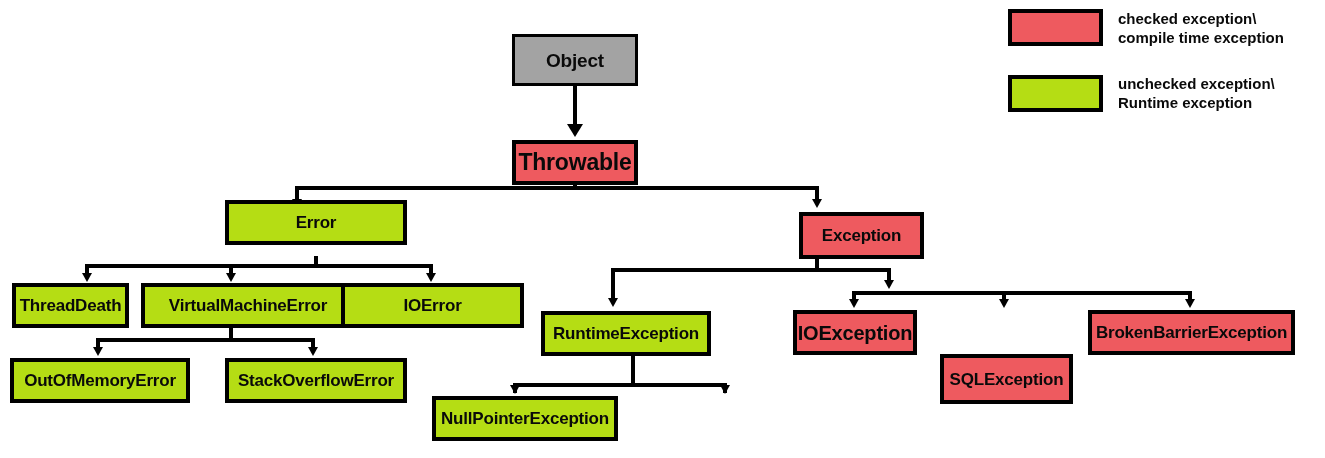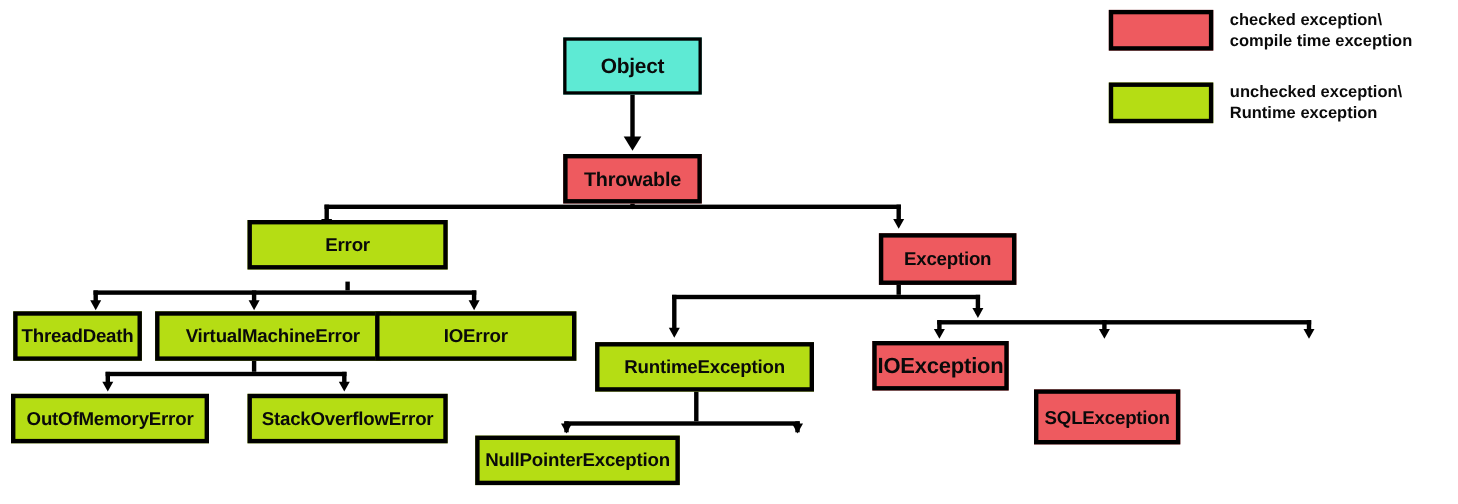--- a/index.html
+++ b/index.html
@@ -26,21 +26,21 @@
     justify-content: center;
     border: 4px solid #000000;
     font-weight: bold;
     color: #0a0a0a;
     white-space: nowrap;
     letter-spacing: -0.2px;
     line-height: 1;
   }
   .node.root {
     border-width: 3px;
-    background: #5eead4;
+    background: #a3a3a3;
   }
   .node.checked {
     background: #ee5a5f;
   }
   .node.unchecked {
     background: #b5dd14;
   }
   .edge {
     position: absolute;
     background: #000000;
@@ -121,42 +121,43 @@
 
   <div class="edge v" style="left:631px; top:356px; height:27px;"></div>
   <div class="edge h" style="left:513px; top:383px; width:214px;"></div>
   <div class="edge v" style="left:513px; top:383px; height:10px;"></div>
   <div class="arrow" style="left:510px; top:385px;"></div>
   <div class="edge v" style="left:723px; top:383px; height:10px;"></div>
   <div class="arrow" style="left:720px; top:385px;"></div>
 
   <div class="node root" style="left:512px; top:34px; width:126px; height:52px; font-size:19px;">Object</div>
 
-  <div class="node checked" style="left:512px; top:140px; width:126px; height:45px; font-size:18px;">Throwable</div>
+  <div class="node checked" style="left:512px; top:140px; width:126px; height:45px; font-size:23px;">Throwable</div>
 
   <div class="node unchecked" style="left:225px; top:200px; width:182px; height:45px; font-size:17px;">Error</div>
 
   <div class="node checked" style="left:755px; top:212px; width:125px; height:47px; font-size:17px;margin-left:44px;">Exception</div>
 
   <div class="node unchecked" style="left:12px; top:283px; width:117px; height:45px; font-size:17px;">ThreadDeath</div>
 
   <div class="node unchecked" style="left:141px; top:283px; width:214px; height:45px; font-size:17px;">VirtualMachineError</div>
 
   <div class="node unchecked" style="left:341px; top:283px; width:183px; height:45px; font-size:17px;">IOError</div>
 
   <div class="node unchecked" style="left:10px; top:358px; width:180px; height:45px; font-size:17px;">OutOfMemoryError</div>
 
   <div class="node unchecked" style="left:225px; top:358px; width:182px; height:45px; font-size:17px;">StackOverflowError</div>
 
-  <div class="node unchecked" style="left:541px; top:311px; width:199px; height:45px; font-size:17px;">RuntimeException</div>
+  <div class="node unchecked" style="left:541px; top:311px; width:170px; height:45px; font-size:17px;">RuntimeException</div>
 
   <div class="node checked" style="left:793px; top:310px; width:124px; height:45px; font-size:20px;">IOException</div>
 
   <div class="node checked" style="left:940px; top:310px; width:133px; height:50px; font-size:17px;margin-top:44px;">SQLException</div>
 
+  <div class="node checked" style="left:1088px; top:310px; width:207px; height:45px; font-size:17px;">BrokenBarrierException</div>
 
   <div class="node unchecked" style="left:432px; top:396px; width:186px; height:45px; font-size:17px;">NullPointerException</div>
 
 
   <div class="legend-swatch" style="left:1008px; top:9px; width:95px; height:37px; background:#ee5a5f;"></div>
   <div class="legend-text" style="left:1118px; top:9px; width:210px;">checked exception\
 compile time exception</div>
 
   <div class="legend-swatch" style="left:1008px; top:75px; width:95px; height:37px; background:#b5dd14;"></div>
   <div class="legend-text" style="left:1118px; top:74px; width:210px;">unchecked exception\

